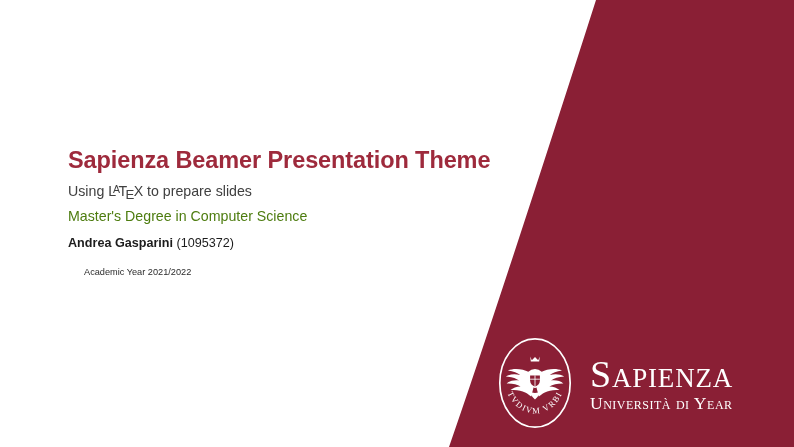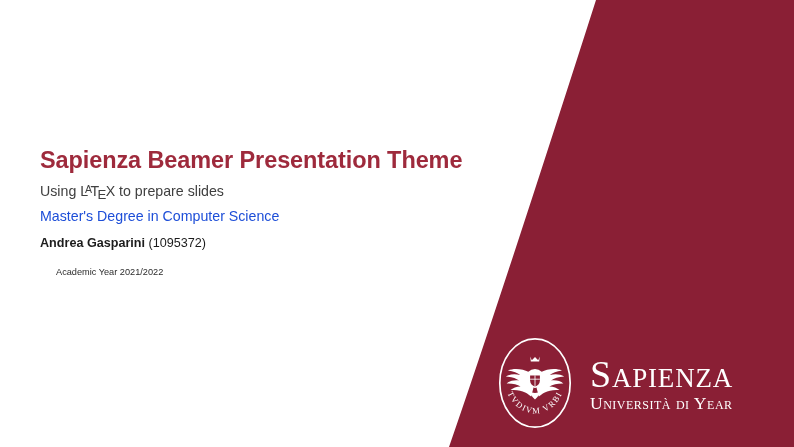--- a/index.html
+++ b/index.html
@@ -24,21 +24,21 @@
   }
   .brand-panel svg {
     display: block;
     width: 794px;
     height: 447px;
   }
 
   
   .title-block {
     position: absolute;
-    left: 40px;
+    left: 68px;
     top: 148px;
     width: 420px;
   }
   .slide-title {
     font-size: 23.5px;
     font-weight: bold;
     color: #9e2a3c;
     letter-spacing: -0.1px;
     line-height: 1.1;
     margin: 0 0 9px 0;
@@ -48,21 +48,21 @@
     font-size: 14.2px;
     font-weight: normal;
     color: #404040;
     line-height: 1.2;
     margin: 0 0 8px 0;
     white-space: nowrap;
   }
   .slide-course {
     font-size: 14.2px;
     font-weight: normal;
-    color: #1d4ed8;
+    color: #4d7c0f;
     line-height: 1.2;
     margin: 0 0 11px 0;
     white-space: nowrap;
   }
   .slide-author {
     font-size: 12.6px;
     color: #1c1c1c;
     line-height: 1.2;
     margin: 0 0 15px 0;
     white-space: nowrap;

